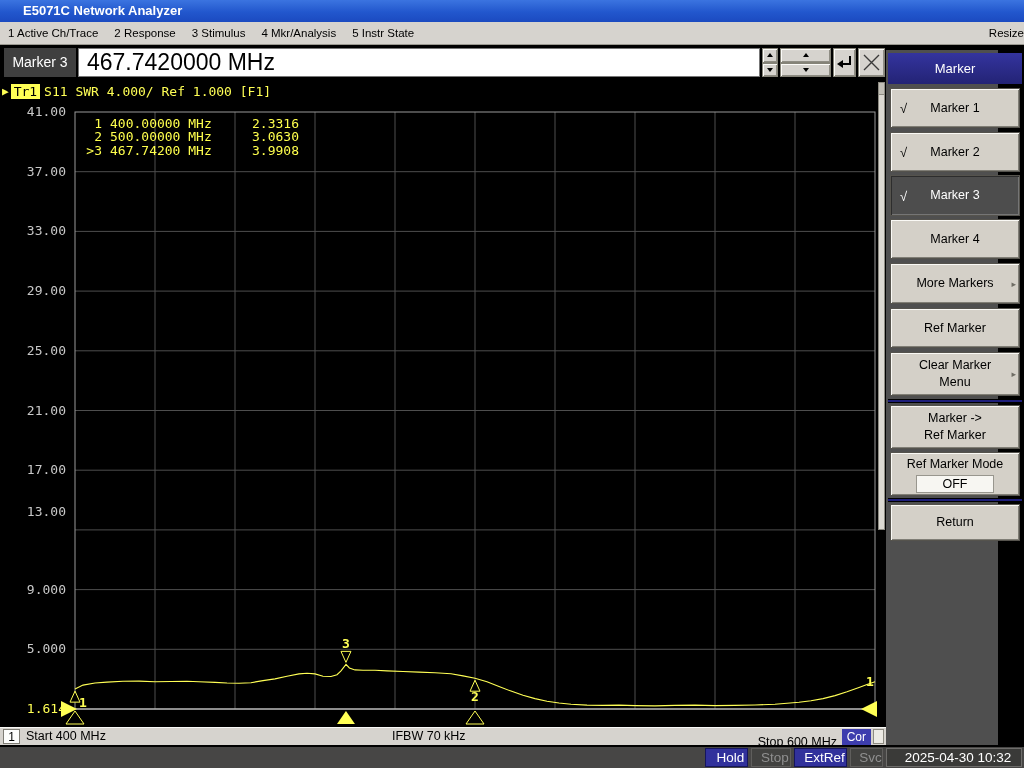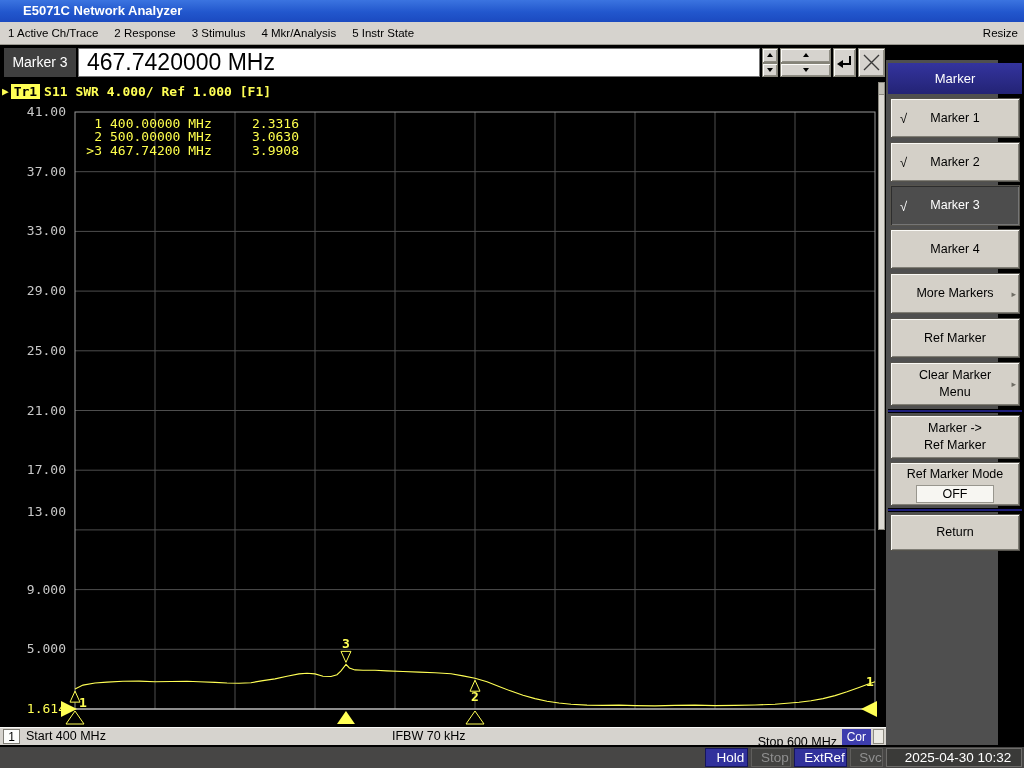--- a/index.html
+++ b/index.html
@@ -7,21 +7,21 @@
   .screen { position:relative; width:1024px; height:768px; overflow:hidden; background:#000; }
 
   
   .titlebar { position:absolute; left:0; top:0; width:1024px; height:22px;
     background:linear-gradient(180deg,#3b74e0 0%,#2257cd 55%,#1b4ac0 100%);
     color:#fff; font-weight:bold; font-size:13px; line-height:22px; padding-left:23px; }
 
   
   .menubar { position:absolute; left:0; top:22px; width:1024px; height:23px;
     background:#d6d3ce; border-bottom:1px solid #9a9890; font-size:11.5px; color:#000;
-    display:flex; align-items:center; padding:0 6px 0 8px; }
+    display:flex; align-items:center; padding:0 0 0 8px; }
   .menubar .mitem { margin-right:16px; white-space:nowrap; }
   .menubar .spacer { flex:1; }
 
   
   .entrybar { position:absolute; left:0; top:45px; width:886px; height:35px; background:#000;
     display:flex; align-items:center; }
   .entry-label { margin-left:4px; width:72px; height:29px; background:#3f3f3f; color:#fff;
     font-size:14px; line-height:29px; text-align:center; flex:none; }
   .entry-field { margin-left:2px; width:682px; height:29px; background:#fff; color:#000;
     font-size:23px; line-height:27px; padding-left:8px; flex:none; border:1px solid #777; }
@@ -40,36 +40,36 @@
   
   .chart { position:absolute; left:0; top:80px; width:886px; height:647px; background:#000;
     font-family:"DejaVu Sans Mono", monospace; }
   .chart svg { position:absolute; left:0; top:0; }
   .grid { stroke:#4e4e4e; stroke-width:1; }
   .frame { stroke:#9a9a9a; stroke-width:1; fill:none; }
   .trace { stroke:#ffff55; stroke-width:1.1; fill:none; }
   .mk-open { stroke:#ffff55; stroke-width:1; fill:#000; }
   .mk-fill { fill:#ffff55; stroke:none; }
   .mk-label { font-family:"DejaVu Sans Mono", monospace; font-size:13px; font-weight:bold; fill:#ffff55; }
-  .trace-header { position:absolute; left:2px; top:4px; font-size:13px; font-weight:bold; color:#ffff55; white-space:pre; }
+  .trace-header { position:absolute; left:2px; top:4px; font-size:13px; font-weight:normal; color:#ffff55; white-space:pre; }
   .trace-header .arr { color:#ffff55; font-size:11px; vertical-align:1px; }
   .trace-header .tr1 { background:#ffff55; color:#000; padding:0 3px; margin:0 4px 0 2px; }
   .ylab { position:absolute; left:0; width:66px; text-align:right; font-size:13px; color:#c9c9c9; }
   .ylab.ref { color:#ffff55; }
   #mtable { position:absolute; left:86px; top:37px; font-size:13px; line-height:13.4px; color:#ffff4d; white-space:pre; }
   .mnum { display:inline-block; width:16px; text-align:right; }
   .mfreq { display:inline-block; width:142px; margin-left:8px; }
 
   
   .scrollstrip { position:absolute; left:878px; top:82px; width:7px; height:448px;
     background:#dcd9d2; border:1px solid #8d8b82; }
   .scrollstrip .handle { width:100%; height:12px; background:#c2bfb6; border-bottom:1px solid #8d8b82; }
 
   
-  .sidebar { position:absolute; left:886px; top:60px; width:112px; height:700px; background:#4f4f4f; }
+  .sidebar { position:absolute; left:886px; top:50px; width:112px; height:700px; background:#4f4f4f; }
   .sk-header { position:absolute; left:2px; top:3px; width:134px; height:31px;
     background:linear-gradient(180deg,#34349e,#232375); color:#fff; font-size:13px;
     text-align:center; line-height:31px; }
   .skbtn { position:absolute; left:4px; width:130px; background:#d4d0c8; border:1px solid #55534d;
     box-shadow:inset 1px 1px 0 #faf9f5, inset -1px -1px 0 #807e76;
     color:#000; font-size:12.5px; text-align:center;
     display:flex; flex-direction:column; align-items:center; justify-content:center;
     line-height:17px; white-space:pre-line; }
   .skbtn.active { background:#4d4d4d; color:#fff;
     box-shadow:inset 1px 1px 0 #2d2d2d, inset -1px -1px 0 #757575; }

